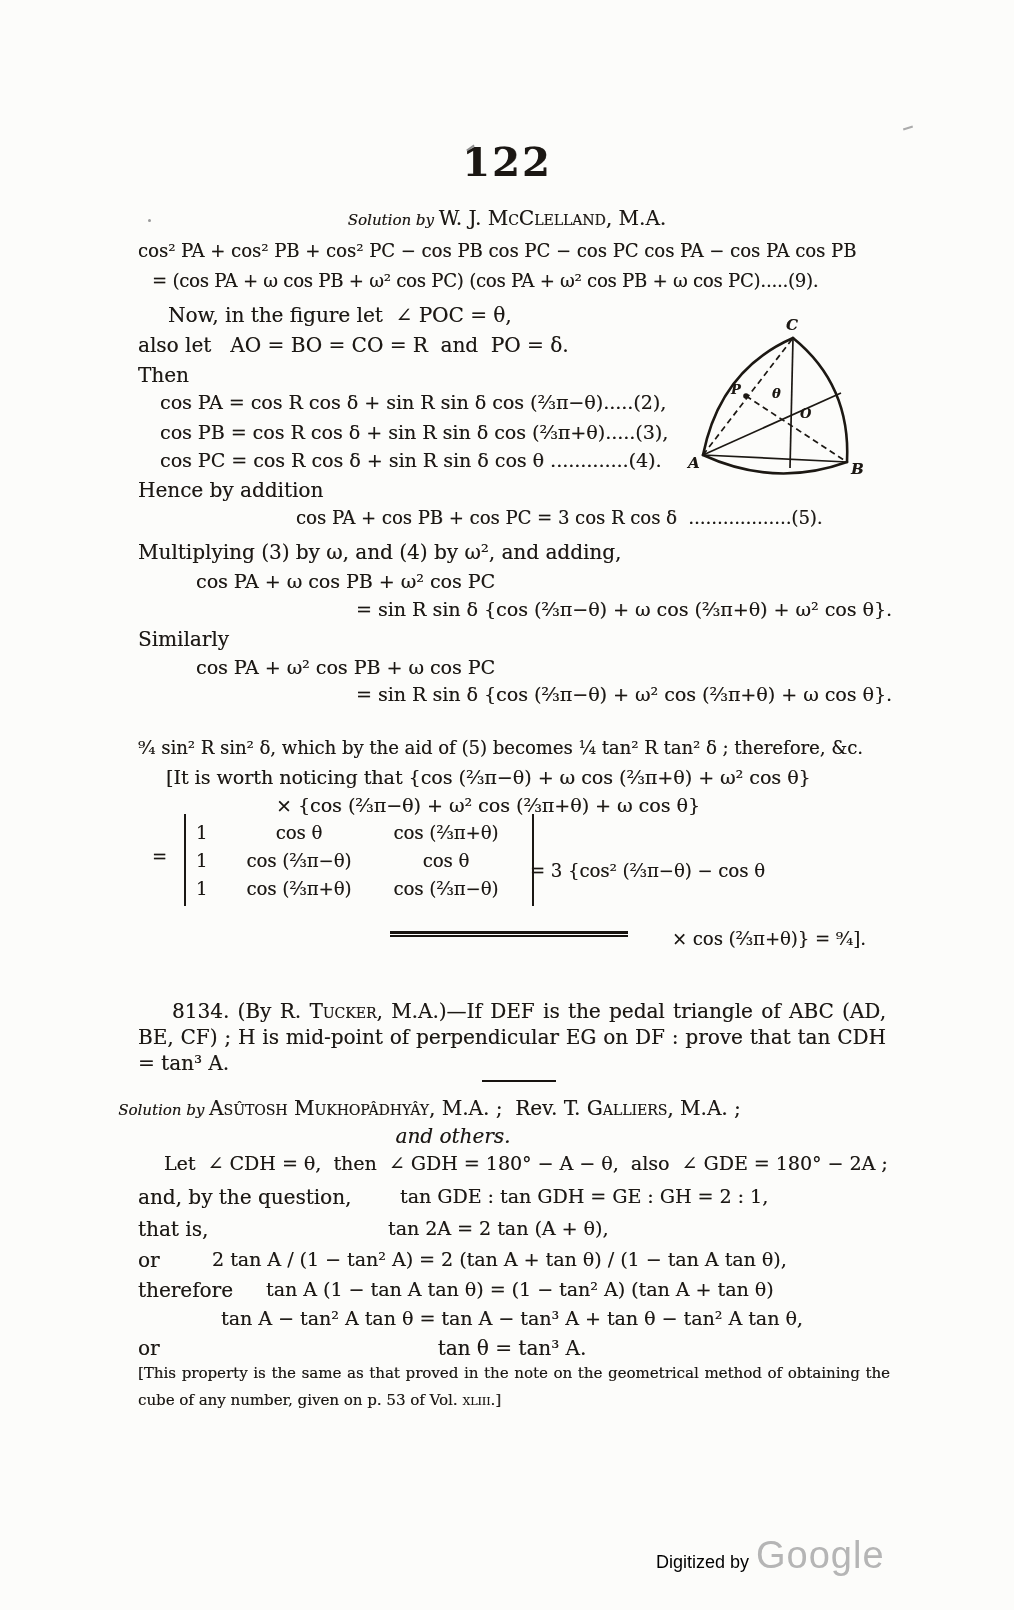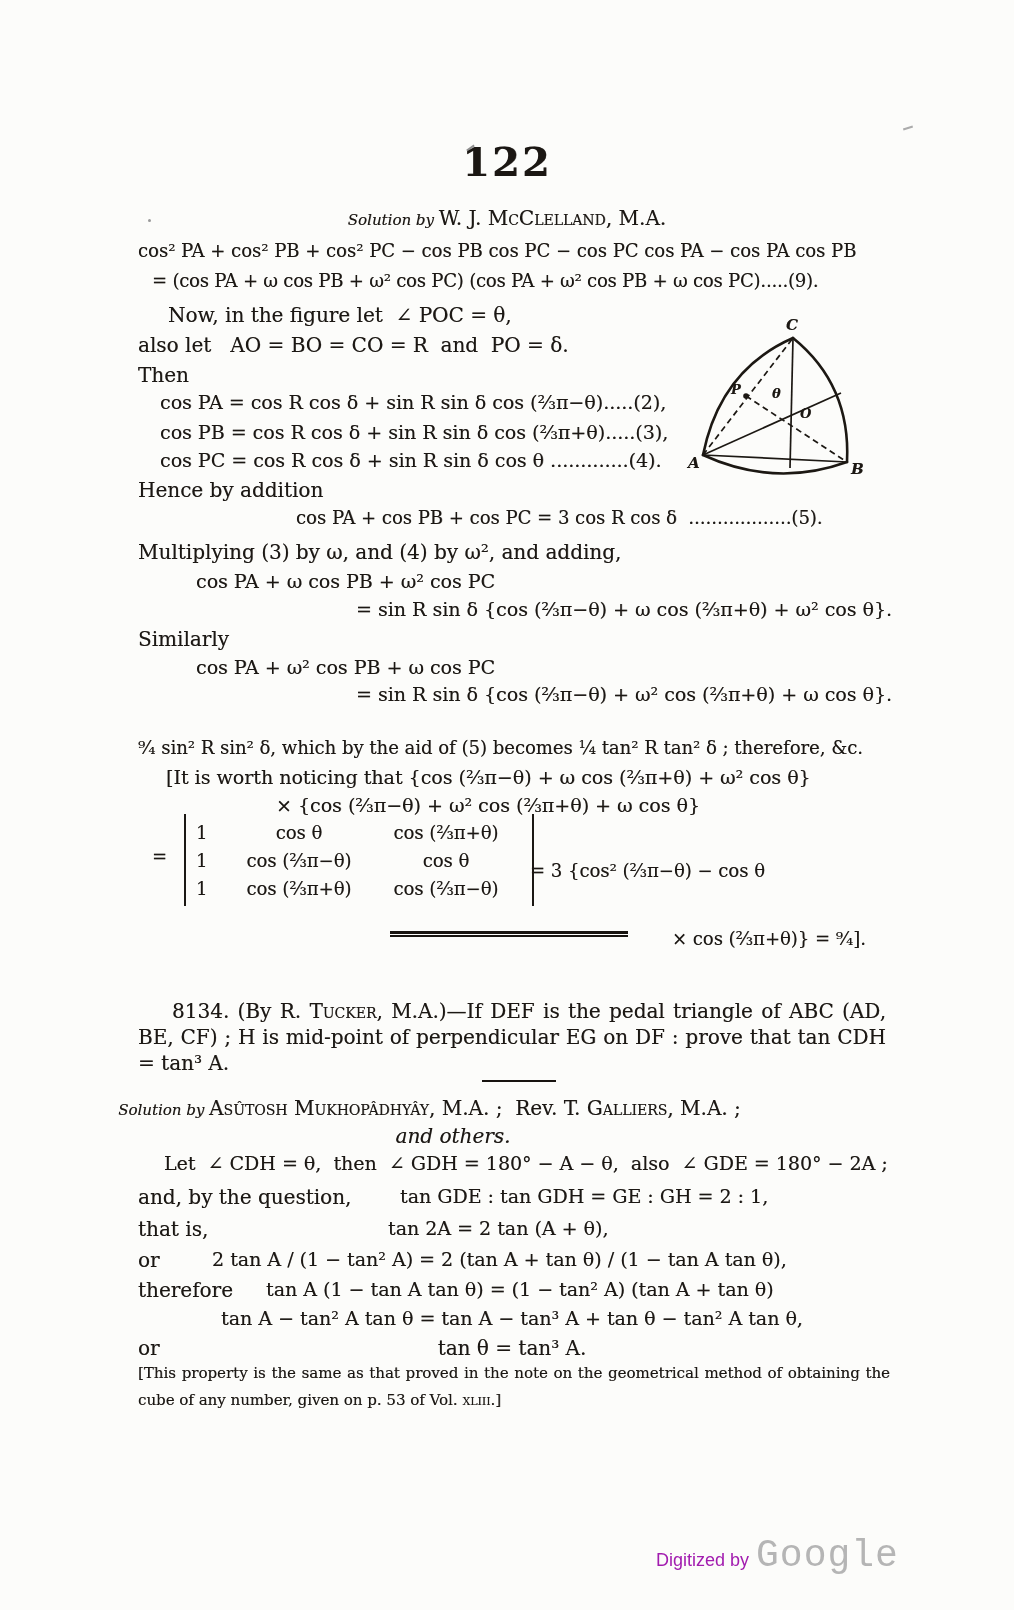--- a/index.html
+++ b/index.html
@@ -30,22 +30,22 @@
   
   .double-rule{position:absolute;left:390px;top:931px;width:238px;height:6px;
                border-top:3px solid #17130f;border-bottom:2px solid #17130f}
   .short-rule{position:absolute;left:482px;top:1080px;width:74px;border-top:2.5px solid #17130f}
   
   .q{position:absolute;left:138px;top:998px;width:748px;font-size:20px;line-height:26px;
      text-align:justify;text-indent:34px}
   .endnote{position:absolute;left:138px;top:1360px;width:752px;font-size:15px;line-height:27px;text-align:justify}
   
   .wm{position:absolute;left:656px;top:1534px;display:flex;align-items:baseline;gap:7px;text-shadow:none}
-  .wm-pre{font-family:"Liberation Sans","DejaVu Sans",sans-serif;font-size:18px;color:#a21caf}
-  .wm-brand{font-family:Liberation Mono, monospace;font-size:38px;color:#b5b5b5;letter-spacing:1px}
+  .wm-pre{font-family:"Liberation Sans","DejaVu Sans",sans-serif;font-size:18px;color:#000000}
+  .wm-brand{font-family:Liberation Sans, sans-serif;font-size:38px;color:#b5b5b5;letter-spacing:1px}
   
   .art1{position:absolute;left:466px;top:147px;width:9px;height:2px;background:#8f8f8f;transform:rotate(-35deg)}
   .art2{position:absolute;left:903px;top:127px;width:10px;height:2px;background:#ababab;transform:rotate(-18deg)}
   .art3{position:absolute;left:148px;top:219px;width:3px;height:3px;background:#9a9a9a;border-radius:50%}
   
   .fig{position:absolute;left:676px;top:310px;width:212px;height:170px}
   .fig svg{width:100%;height:100%}
   .fig .bold-arc{fill:none;stroke:#1c1813;stroke-width:2.6;stroke-linecap:round}
   .fig .thin{fill:none;stroke:#1c1813;stroke-width:1.7}
   .fig .dash{fill:none;stroke:#1c1813;stroke-width:1.7;stroke-dasharray:6 4}

